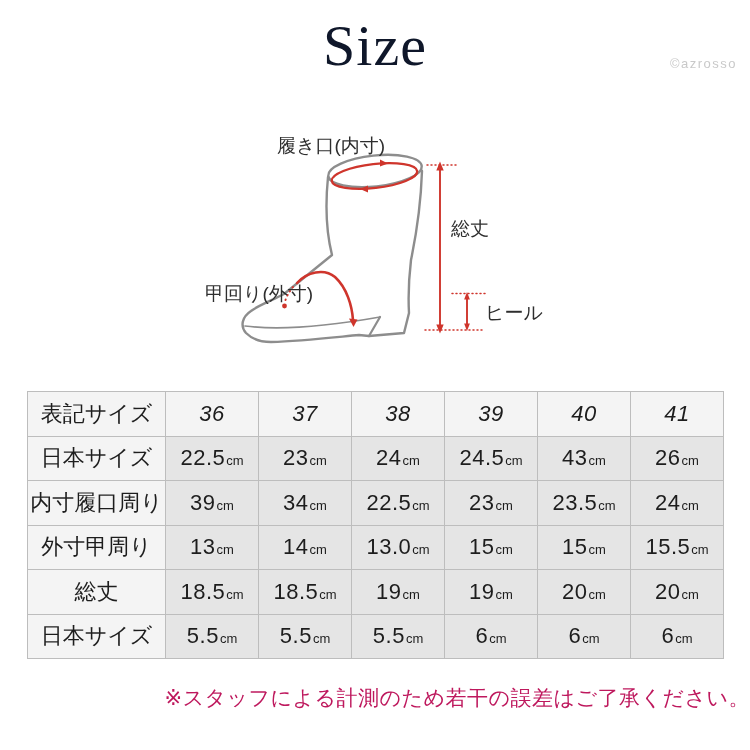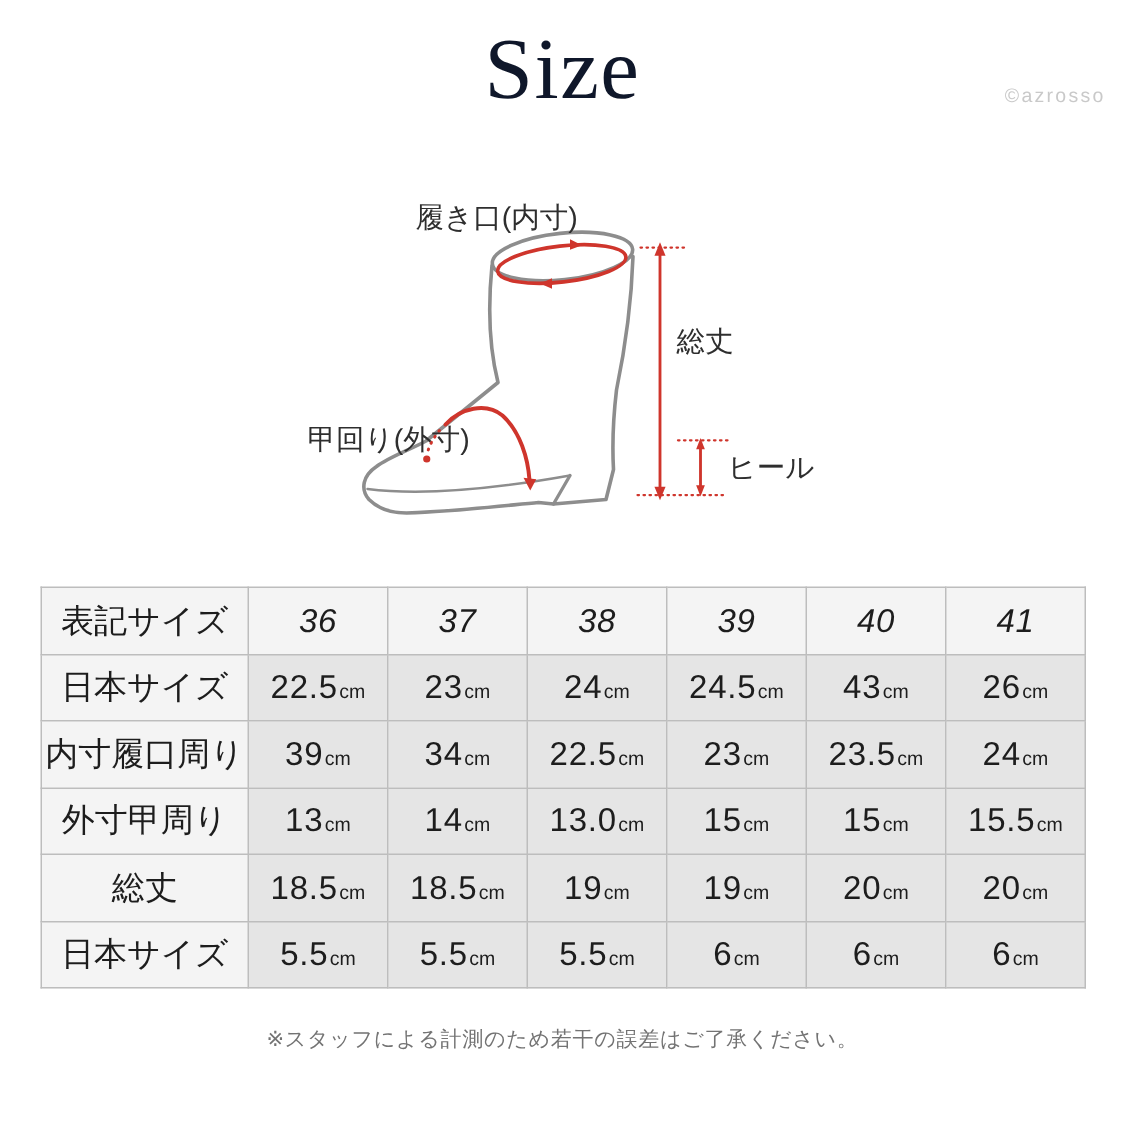--- a/index.html
+++ b/index.html
@@ -52,21 +52,21 @@
   .size-table th {
     width: 137px; background: #f4f4f4;
     font-weight: 400; font-size: 22px;
   }
   .size-table tr.header-row td { background: #f4f4f4; font-style: italic; }
   .size-table .num  { font-size: 22px; letter-spacing: 0.5px; }
   .size-table .unit { font-size: 13px; margin-left: 1px; }
 
   .footnote {
     position: absolute; top: 684px; left: 0; width: 100%;
-    text-align: center; font-size: 14px; color: #737373;
+    text-align: right; font-size: 21px; color: #be185d;
     letter-spacing: 0.5px;
   }
 </style>
 </head>
 <body>
 
 <div class="page">
 
   <div class="title">Size</div>
   <div class="watermark">©azrosso</div>

